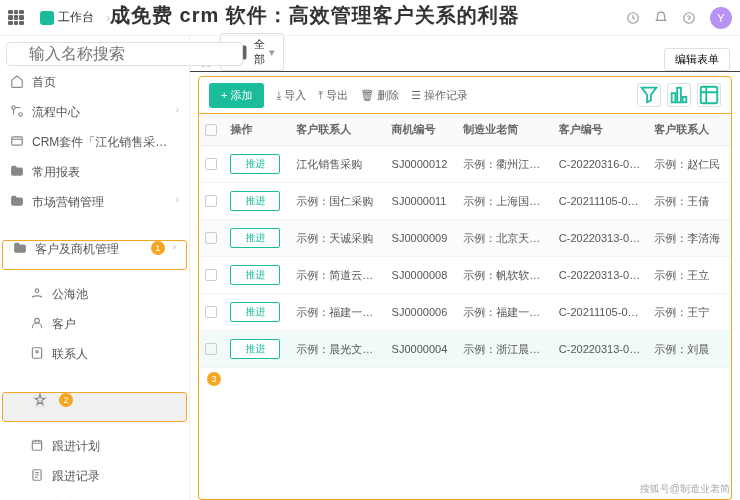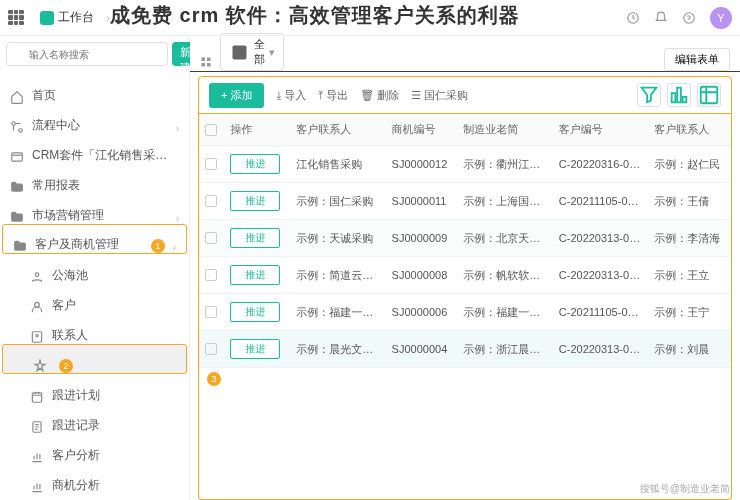--- a/index.html
+++ b/index.html
@@ -9,45 +9,45 @@
 .apps-icon span{background:#666;border-radius:1px}
 .workspace-tab{display:flex;align-items:center;gap:4px;padding:4px 8px;background:#fff;border-radius:4px}
 .ws-icon{width:14px;height:14px;background:#1abc9c;border-radius:3px}
 .overlay-title{position:absolute;left:110px;top:2px;font-size:20px;color:#333;font-weight:700;letter-spacing:1px;z-index:10}
 .header-right{margin-left:auto;display:flex;align-items:center;gap:14px}
 .header-right .icn{width:14px;height:14px;color:#999}
 .avatar{width:22px;height:22px;background:#b794f4;border-radius:50%;display:flex;align-items:center;justify-content:center;color:#fff;font-size:11px}
 .body{display:flex;height:464px}
 .sidebar{width:190px;border-right:1px solid #eee;display:flex;flex-direction:column}
 .search-row{display:flex;padding:6px;gap:4px}
-.search-input{flex:1;height:24px;border:1px solid #e0e0e0;border-radius:4px;padding:0 6px 0 22px;font-size:10px;background:#fff;position:relative}
+.search-input{flex:1;height:24px;border:1px solid #e0e0e0;border-radius:4px;padding:0 6px 0 22px;font-size:16px;background:#fff;position:relative}
 .search-wrap{position:relative;flex:1}
 .search-wrap .si{position:absolute;left:5px;top:5px;color:#bbb}
 .new-btn{height:24px;padding:0 8px;background:#1abc9c;color:#fff;border:none;border-radius:4px;font-size:11px;display:flex;align-items:center;gap:2px}
 .nav{flex:1;overflow-y:auto;padding:2px 0}
-.nav-item{display:flex;align-items:flex-end;height:30px;padding:0 10px;gap:8px;color:#555;cursor:pointer;position:relative}
+.nav-item{display:flex;align-items:flex-start;height:30px;padding:0 10px;gap:8px;color:#555;cursor:pointer;position:relative}
 .nav-item.sub{padding-left:30px}
 .nav-item.active{background:#f0f0f0}
 .nav-icn{width:14px;height:14px;color:#888;flex-shrink:0;display:flex;align-items:center;justify-content:center}
 .nav-label{flex:1;white-space:nowrap;overflow:hidden;text-overflow:ellipsis;font-size:12px}
 .chev{color:#bbb;font-size:10px}
-.hl-box{border:1px solid #f5a623;border-radius:3px;margin:0 2px}
+.hl-box{border:1px solid #f5a623;border-radius:3px;margin:16px 2px}
 .badge-num{width:14px;height:14px;background:#f5a623;color:#fff;border-radius:50%;font-size:9px;display:flex;align-items:center;justify-content:center;margin-left:4px}
 .main{flex:1;display:flex;flex-direction:column;background:#fff}
 .main-top{display:flex;align-items:flex-end;height:36px;padding:0 10px;border-bottom:1px solid #404040;gap:8px}
 .filter-sel{display:flex;align-items:center;gap:4px;padding:3px 8px;border:1px solid #e0e0e0;border-radius:3px;font-size:11px}
 .edit-form-btn{margin-left:auto;padding:3px 10px;border:1px solid #e0e0e0;border-radius:3px;font-size:11px;background:#fff}
 .toolbar{display:flex;align-items:center;height:38px;padding:0 10px;gap:12px;border-bottom:1px solid #f5a623;border-left:1px solid #f5a623;border-right:1px solid #f5a623;border-top:1px solid #f5a623;margin:4px 8px 0 8px;border-radius:4px 4px 0 0}
 .add-btn{background:#1abc9c;color:#fff;border:none;padding:5px 12px;border-radius:3px;font-size:11px;display:flex;align-items:center;gap:3px}
 .tb-link{color:#666;font-size:11px;display:flex;align-items:center;gap:3px;cursor:pointer}
 .tb-right{margin-left:auto;display:flex;gap:6px}
 .tb-icon-btn{width:24px;height:24px;border:1px solid #e0e0e0;border-radius:3px;display:flex;align-items:center;justify-content:center;color:#1abc9c;background:#fff}
 .table-wrap{margin:0 8px;border:1px solid #f5a623;border-top:none;border-radius:0 0 4px 4px;flex:1;overflow:auto}
 table{width:100%;border-collapse:collapse;font-size:11px}
-th{text-align:left;padding:8px 6px;color:#666;font-weight:400;border-bottom:1px solid #eee;background:#fafafa}
+th{text-align:left;padding:8px 6px;color:#666;font-weight:700;border-bottom:1px solid #eee;background:#fafafa}
 td{padding:8px 6px;border-bottom:1px solid #f2f2f2;color:#555;white-space:nowrap;overflow:hidden;text-overflow:ellipsis;max-width:90px}
 .chk{width:12px;height:12px;border:1px solid #ccc;border-radius:2px}
 .op-btn{padding:2px 14px;border:1px solid #1abc9c;color:#1abc9c;border-radius:2px;font-size:10px;background:#fff}
 tbody tr:nth-child(3){background:#fafcfc}
 tbody tr:last-child{background:#f0faf8}
 .footer-badge{text-align:center;padding:4px}
 .watermark{position:absolute;bottom:4px;right:10px;font-size:10px;color:#aaa}
 svg{width:100%;height:100%}
 </style>
 </head>
@@ -247,21 +247,21 @@
     </div>
 
     <div class="toolbar">
       <button class="add-btn">
           <span>+</span>
           <span>添加</span>
         </button>
       <span class="tb-link">⤓ <span>导入</span></span>
       <span class="tb-link">⤒ <span>导出</span></span>
       <span class="tb-link">🗑 <span>删除</span></span>
-      <span class="tb-link">☰ <span>国仁采购</span></span>
+      <span class="tb-link">☰ <span>操作记录</span></span>
       <div class="tb-right">
         <button class="tb-icon-btn">
             <svg width="12" height="12" viewBox="0 0 24 24" fill="none" stroke="currentColor" stroke-width="2">
               <path d="M4 4h16l-6 8v6l-4 2v-8L4 4z"></path>
             </svg>
           </button>
         <button class="tb-icon-btn">
             <svg width="12" height="12" viewBox="0 0 24 24" fill="none" stroke="currentColor" stroke-width="2">
               <rect x="4" y="10" width="4" height="10"></rect>
               <rect x="10" y="4" width="4" height="16"></rect>

